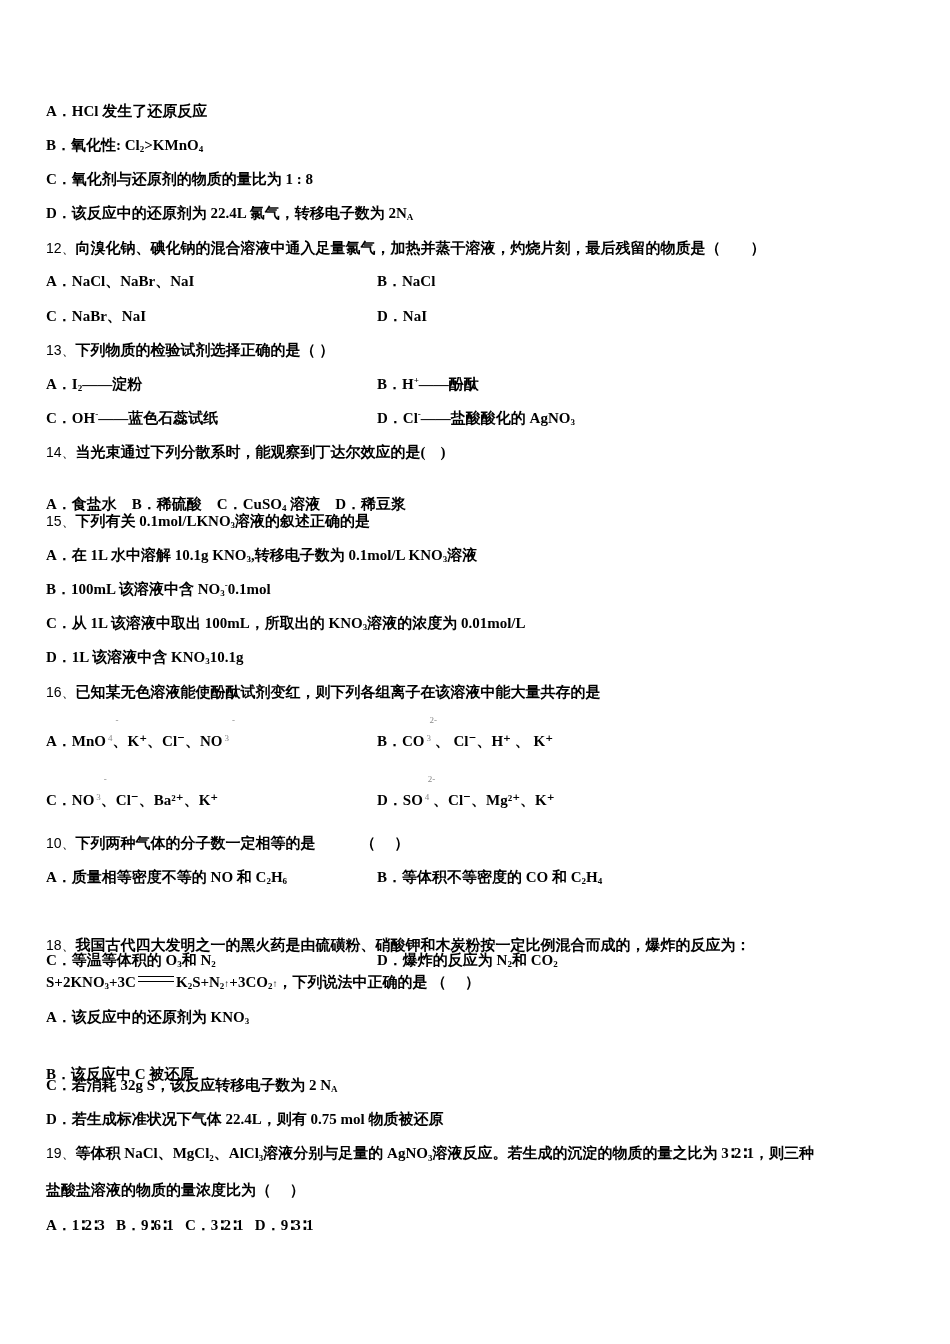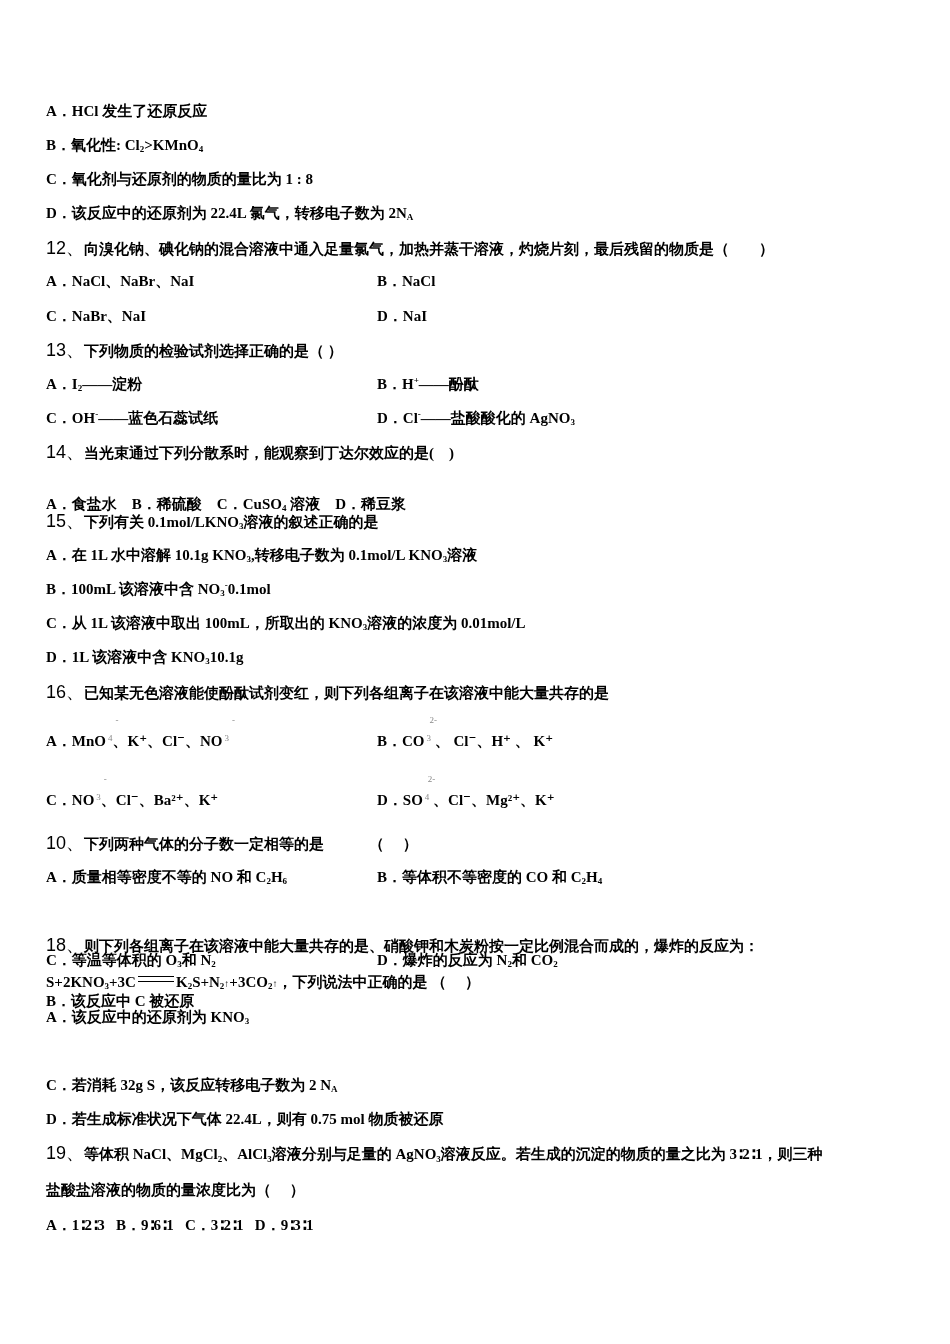--- a/index.html
+++ b/index.html
@@ -1,19 +1,19 @@
 <!DOCTYPE html>
 <html><head>
 <meta charset="utf-8">
 <style>
   html, body { margin: 0; padding: 0; background: #ffffff; }
   body { width: 950px; height: 1344px; position: relative; overflow: hidden;
          font-family: "Liberation Serif", "DejaVu Serif", serif; color: #000; }
   .line { position: absolute; left: 46px; font-size: 15px; font-weight: bold; white-space: nowrap; line-height: 20px; }
-  .qnum { font-weight: normal; font-family: "Liberation Sans", "DejaVu Sans", sans-serif; font-size: 18px; }
+  .qnum { font-weight: normal; font-family: "Liberation Sans", "DejaVu Sans", sans-serif; font-size: 14px; }
   .col2 { position: absolute; left: 377px; }
   sub { font-size: 9px; vertical-align: -2px; line-height: 0; }
   sup { font-size: 9px; vertical-align: 6px; line-height: 0; }
   .ion { position: relative; display: inline-block; }
   .ion .charge { position: absolute; top: -18px; right: -6px; font-size: 9px; color: #888; font-weight: normal; }
   .ion .idx { font-size: 9px; color: #888; font-weight: normal; vertical-align: 5px; margin-left: 2px; }
   .eqarrow { display: inline-block; width: 36px; height: 4px; border-top: 1px solid #000; border-bottom: 1px solid #000; vertical-align: 5px; margin: 0 2px; }
   .up { font-size: 10px; font-weight: normal; }
 </style>
 </head>
@@ -100,29 +100,29 @@
 <div class="line" style="top:867px; width:860px">
   <span><span>A．</span><span>质量相等密度不等的 NO 和 C</span><sub>2</sub><span>H</span><sub>6</sub></span>
   <span class="col2" style="left:331px"><span>B．</span><span>等体积不等密度的 CO 和 C</span><sub>2</sub><span>H</span><sub>4</sub></span>
 </div>
 <div class="line" style="top:950px; width:860px">
   <span><span>C．</span><span>等温等体积的 O</span><sub>3</sub><span>和 N</span><sub>2</sub></span>
   <span class="col2" style="left:331px"><span>D．</span><span>爆炸的反应为 N</span><sub>2</sub><span>和 CO</span><sub>2</sub></span>
 </div>
 
 <div class="line" style="top:935px">
-  <span class="qnum">18、</span><span>则下列各组离子在该溶液中能大量共存的是、硝酸钾和木炭粉按一定比例混合而成的，爆炸的反应为：</span>
+  <span class="qnum">18、</span><span>我国古代四大发明之一的黑火药是由硫磺粉、硝酸钾和木炭粉按一定比例混合而成的，爆炸的反应为：</span>
 </div>
 <div class="line" style="top:972px">
   <span>S+2KNO</span><sub>3</sub><span>+3C</span><span class="eqarrow"></span><span>K</span><sub>2</sub><span>S+N</span><sub>2</sub><span class="up">↑</span><span>+3CO</span><sub>2</sub><span class="up">↑</span><span>，下列说法中正确的是 （　 ）</span>
 </div>
 <div class="line" style="top:1007px">
   <span>A．</span><span>该反应中的还原剂为 KNO</span><sub>3</sub>
 </div>
-<div class="line" style="top:991px">
+<div class="line" style="top:1064px">
   <span>B．</span><span>该反应中 C 被还原</span>
 </div>
 <div class="line" style="top:1075px">
   <span>C．</span><span>若消耗 32g S，该反应转移电子数为 2 N</span><sub>A</sub>
 </div>
 <div class="line" style="top:1109px">
   <span>D．</span><span>若生成标准状况下气体 22.4L，则有 0.75 mol 物质被还原</span>
 </div>
 
 <div class="line" style="top:1143px">

